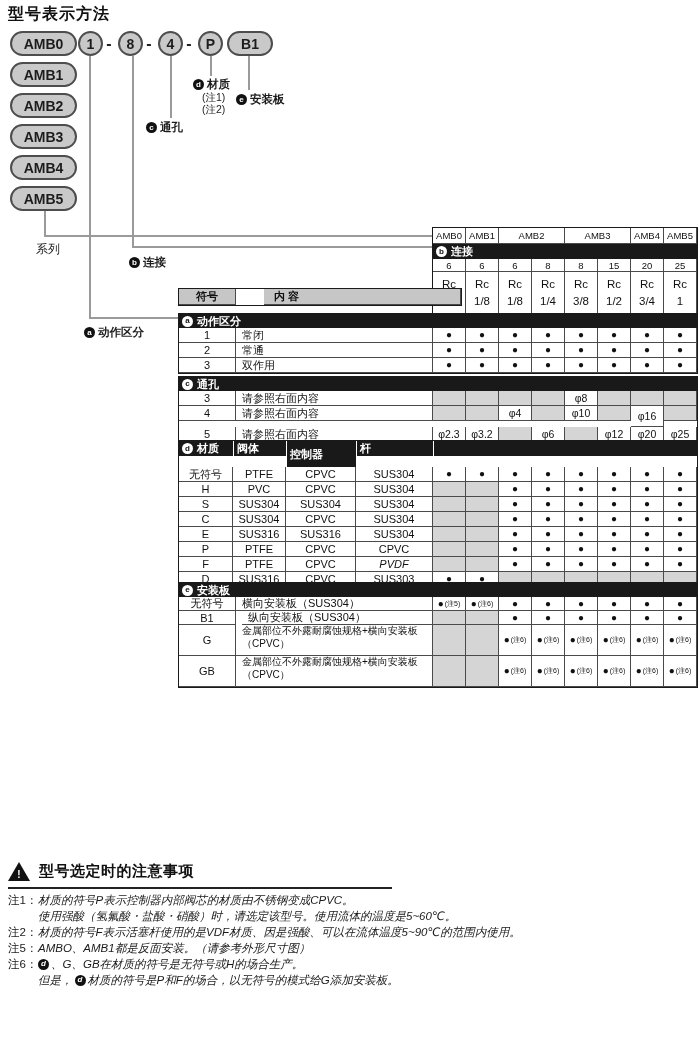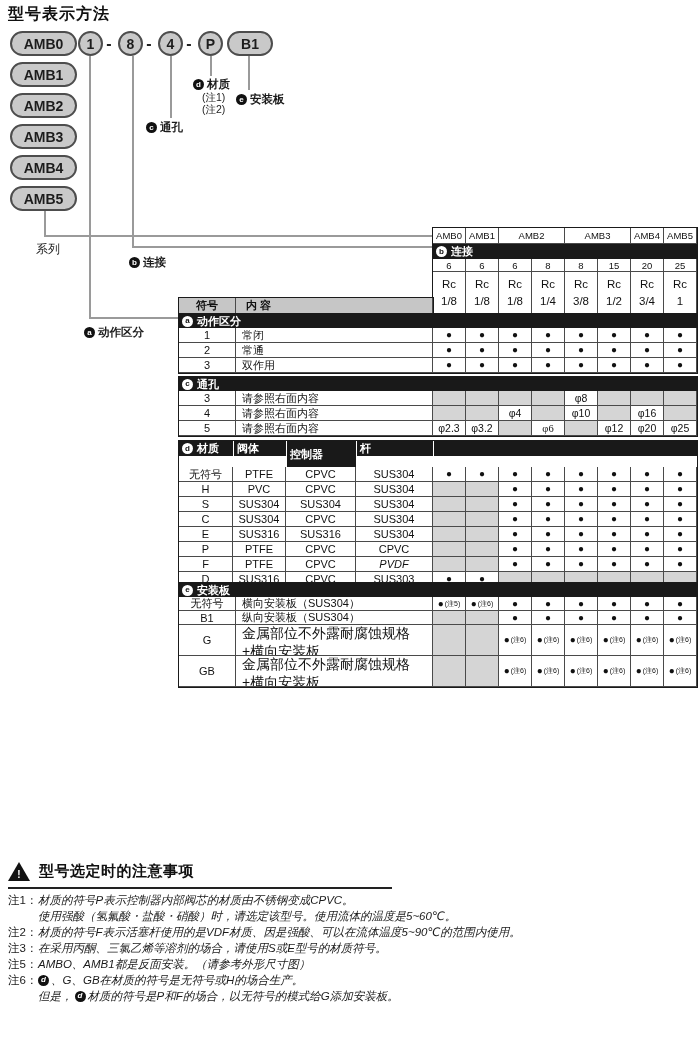--- a/index.html
+++ b/index.html
@@ -30,21 +30,21 @@
   .bar-part{background:#191919;color:#fff;display:flex;align-items:center;gap:4px;padding-left:3px;
        font-size:11px;font-weight:bold;box-sizing:border-box;border-left:1px solid #fff;}
   .mcell{display:flex;align-items:center;justify-content:center;font-size:11px;box-sizing:border-box;
          border-right:1px solid #4a4a4a;border-bottom:1px solid #4a4a4a;background:#fff;overflow:hidden;}
   .mcell.left{justify-content:flex-start;padding-left:6px;}
   .mcell.gray{background:#d5d5d5;}
   .mcell.hdr{background:#c6c6c6;font-weight:bold;}
   .dot{font-size:10px;line-height:1;}
   .dotnote{font-size:7px;margin-left:1px;}
   .phi{font-size:10.5px;}
-  .twolines{display:flex;flex-direction:column;align-items:flex-start;justify-content:center;line-height:1.25;font-size:14px;}
+  .twolines{display:flex;flex-direction:column;align-items:flex-start;justify-content:center;line-height:1.25;font-size:10px;}
   
   .warn-head{position:absolute;left:8px;top:862px;display:flex;align-items:center;gap:9px;}
   .warn-tri{width:22px;height:19px;background:#111;clip-path:polygon(50% 0,100% 100%,0 100%);
             display:flex;align-items:flex-end;justify-content:center;color:#fff;font-weight:bold;font-size:10px;line-height:1.3;}
   .warn-title{font-size:15px;font-weight:bold;letter-spacing:0.5px;}
   .rule{position:absolute;left:8px;top:887px;width:384px;height:2px;background:#222;}
   #notes-list{position:absolute;left:8px;top:892px;width:690px;font-size:11.5px;color:#1a1a1a;}
   .note-row{display:flex;align-items:flex-start;}
   .note-label{width:30px;flex:none;line-height:16px;}
   .note-lines{flex:1;font-style:italic;}
@@ -154,21 +154,21 @@
       <div class="mcell" style="height: 42px; flex-direction: column; font-size: 11.5px; line-height: 1.45;">
         <span>Rc</span>
         <span>3/4</span>
       </div>
       <div class="mcell" style="height: 42px; flex-direction: column; font-size: 11.5px; line-height: 1.45;">
         <span>Rc</span>
         <span>1</span>
       </div>
     </div>
 
-  <div id="left-header" class="tbl" style="left:178px;top:297px;grid-template-columns:57px 197px;">
+  <div id="left-header" class="tbl" style="left:178px;top:288px;grid-template-columns:57px 197px;gap:28px;">
     <div class="mcell hdr" style="height:16px;">符号</div>
     <div class="mcell hdr left" style="height:16px;padding-left:10px;justify-content:flex-start;">内 容</div>
   </div>
 
   <div id="sec-a" class="tbl" style="left:178px;top:313px;grid-template-columns:57px 197px repeat(8,33px);">
       <div class="bar" style="height: 14px; grid-column: 1 / -1;">
         <span class="badge inv">a</span>
         <span>动作区分</span>
       </div>
       <div class="mcell" style="height: 15px;">1</div>
@@ -266,28 +266,28 @@
       <div class="mcell gray" style="height: 15px;"></div>
       <div class="mcell gray" style="height: 15px;"></div>
       <div class="mcell" style="height: 15px;">4</div>
       <div class="mcell left" style="height: 15px;">请参照右面内容</div>
       <div class="mcell gray" style="height: 15px;"></div>
       <div class="mcell gray" style="height: 15px;"></div>
       <div class="mcell phi" style="height: 15px;">φ4</div>
       <div class="mcell gray" style="height: 15px;"></div>
       <div class="mcell phi" style="height: 15px;">φ10</div>
       <div class="mcell gray" style="height: 15px;"></div>
-      <div class="mcell phi" style="height: 15px;">φ16</div>
+      <div class="mcell phi" style="height: 21px;">φ16</div>
       <div class="mcell gray" style="height: 15px;"></div>
       <div class="mcell" style="height: 15px;">5</div>
       <div class="mcell left" style="height: 15px;">请参照右面内容</div>
       <div class="mcell phi" style="height: 15px;">φ2.3</div>
       <div class="mcell phi" style="height: 15px;">φ3.2</div>
       <div class="mcell gray" style="height: 15px;"></div>
-      <div class="mcell phi" style="height: 15px; font-family: Liberation Serif, serif;">φ6</div>
+      <div class="mcell phi" style="height: 15px;">φ6</div>
       <div class="mcell gray" style="height: 15px;"></div>
       <div class="mcell phi" style="height: 15px;">φ12</div>
       <div class="mcell phi" style="height: 15px;">φ20</div>
       <div class="mcell phi" style="height: 15px;">φ25</div>
     </div>
   <div id="sec-d" class="tbl" style="left:178px;top:440px;grid-template-columns:54px 53px 70px 77px repeat(8,33px);">
       <div class="bar" style="height: 15px;">
         <span class="badge inv">d</span>
         <span>材质</span>
       </div>
@@ -511,21 +511,21 @@
       <div class="mcell" style="height: 14px;">
         <span class="dot">●</span>
       </div>
       <div class="mcell" style="height: 14px;">
         <span class="dot">●</span>
       </div>
       <div class="mcell" style="height: 14px;">
         <span class="dot">●</span>
       </div>
       <div class="mcell" style="height: 14px;">B1</div>
-      <div class="mcell left" style="height: 14px;">纵向安装板（SUS304）</div>
+      <div class="mcell left" style="height: 14px; margin-left: 6px;">纵向安装板（SUS304）</div>
       <div class="mcell gray" style="height: 14px;"></div>
       <div class="mcell gray" style="height: 14px;"></div>
       <div class="mcell" style="height: 14px;">
         <span class="dot">●</span>
       </div>
       <div class="mcell" style="height: 14px;">
         <span class="dot">●</span>
       </div>
       <div class="mcell" style="height: 14px;">
         <span class="dot">●</span>
@@ -624,28 +624,20 @@
       </div>
       <div class="note-row">
         <div class="note-label">注2：</div>
         <div class="note-lines">
           <div class="note-line">
             <span>材质的符号F表示活塞杆使用的是VDF材质、因是强酸、可以在流体温度5~90℃的范围内使用。</span>
           </div>
         </div>
       </div>
       <div class="note-row">
-        <div class="note-label">注3：</div>
-        <div class="note-lines">
-          <div class="note-line">
-            <span>在采用丙酮、三氯乙烯等溶剂的场合，请使用S或E型号的材质符号。</span>
-          </div>
-        </div>
-      </div>
-      <div class="note-row">
         <div class="note-label">注5：</div>
         <div class="note-lines">
           <div class="note-line">
             <span>AMBO、AMB1都是反面安装。（请参考外形尺寸图）</span>
           </div>
         </div>
       </div>
       <div class="note-row">
         <div class="note-label">注6：</div>
         <div class="note-lines">

